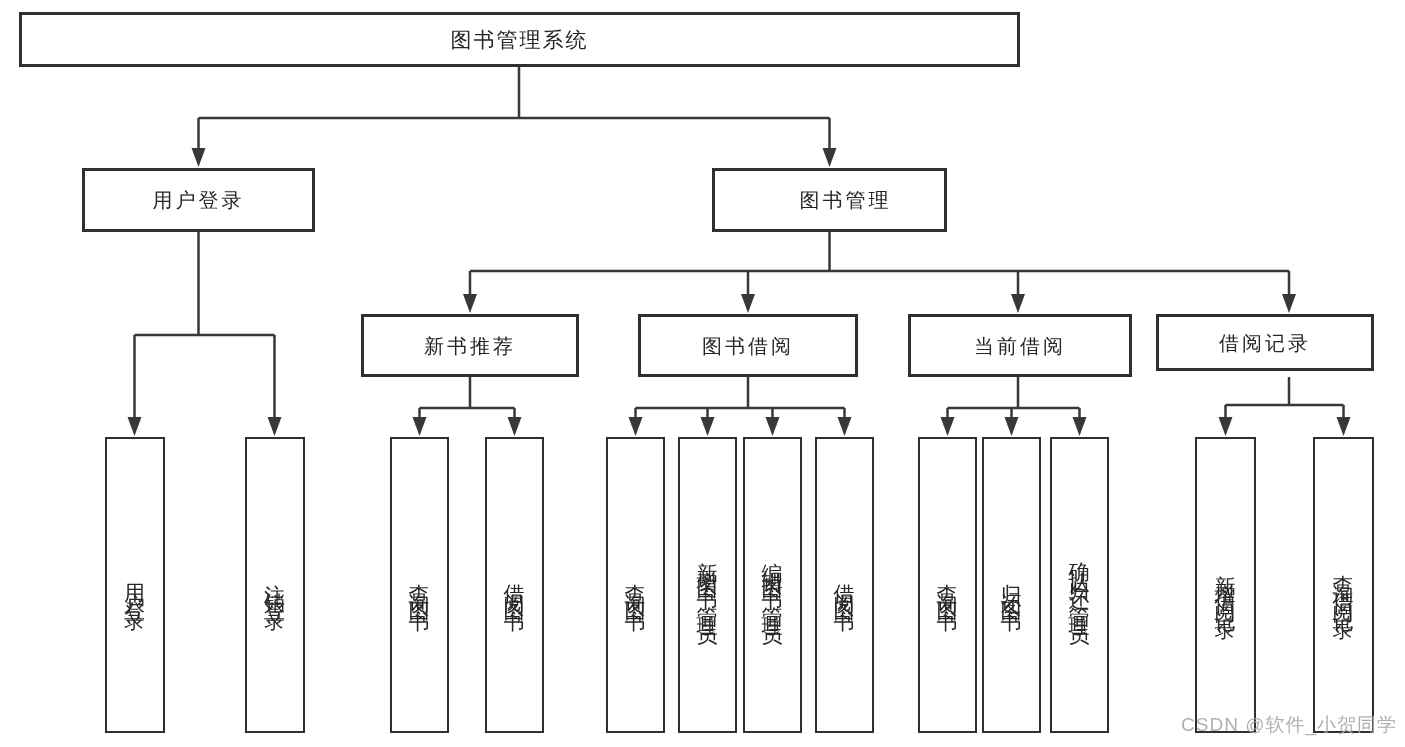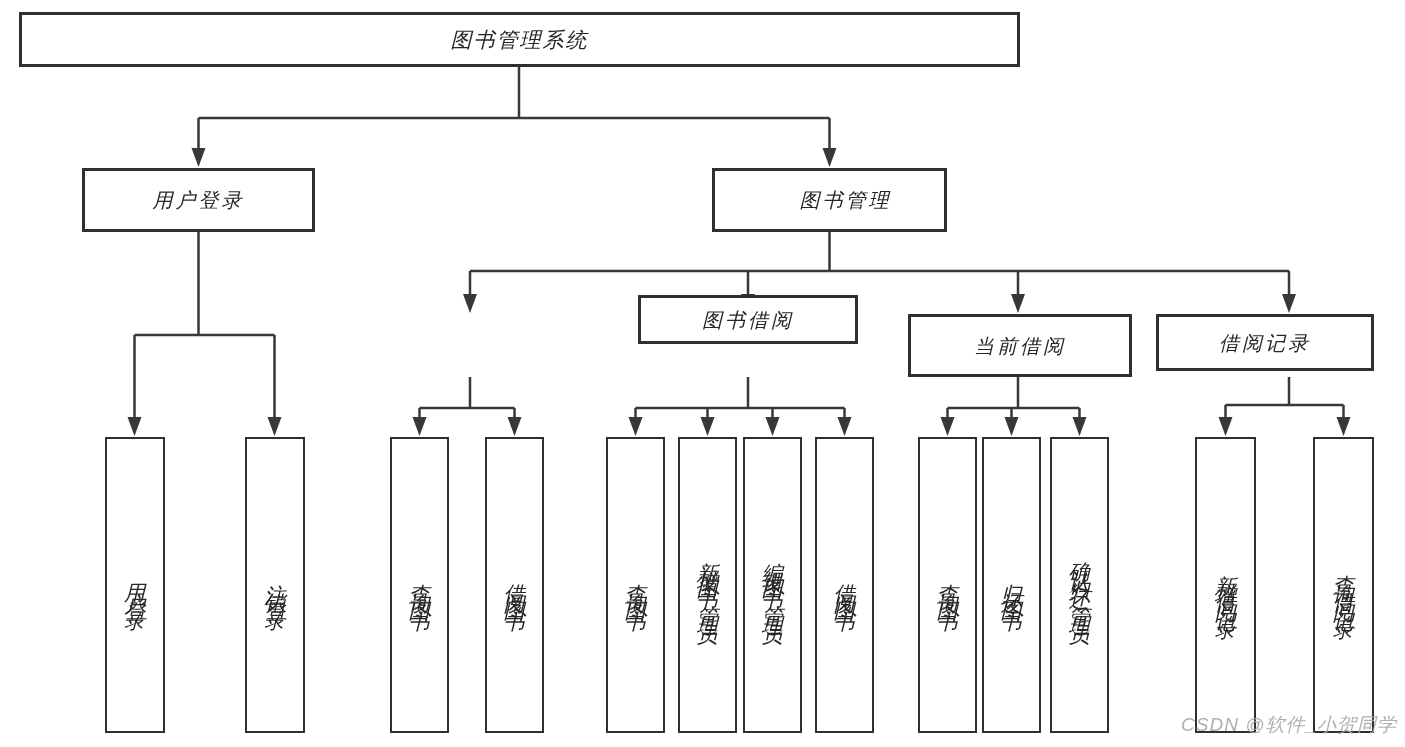--- a/index.html
+++ b/index.html
@@ -4,21 +4,21 @@
 <style>
   :root{
     --line:#383838; --border:#2f2f2f; --text:#262626;
     --watermark:#a9a9a9; --background:#ffffff;
   }
   html,body{margin:0;padding:0;}
   body{
     width:1405px;height:747px;background:var(--background);
     font-family:"Liberation Sans",sans-serif;overflow:hidden;
   }
-  .canvas{position:relative;width:1405px;height:747px;background:var(--background);font-style:italic;}
+  .canvas{position:relative;width:1405px;height:747px;background:var(--background);}
   .connector{position:absolute;left:0;top:0;width:1405px;height:747px;pointer-events:none;}
   .connector path{stroke:var(--line);stroke-width:2.5;fill:none;}
   .connector polygon{fill:var(--line);stroke:none;}
   .box{
     position:absolute;box-sizing:border-box;background:var(--background);
     border:3px solid var(--border);color:var(--text);
     display:flex;align-items:center;justify-content:center;
     text-align:center;line-height:1.2;
   }
   .h-box{font-size:20px;letter-spacing:3px;}
@@ -73,21 +73,22 @@
     <path d="M1289 377 V405 M1225.5 405 H1343.5 M1225.5 405 V420 M1343.5 405 V420"></path>
     <polygon points="1218.5,417 1232.5,417 1225.5,436"></polygon>
     <polygon points="1336.5,417 1350.5,417 1343.5,436"></polygon>
   </svg>
 
   <div class="box root-box" style="left:19px;top:12px;width:1001px;height:55px;">图书管理系统</div>
 
   <div class="box h-box" style="left:82px;top:168px;width:233px;height:64px;">用户登录</div>
   <div class="box h-box" style="left:712px;top:168px;width:235px;height:64px;padding-left:32px;">图书管理</div>
 
-  <div class="box h-box" style="left:638px;top:295px;width:220px;height:49px;">图书借阅</div>
+  <div class="box h-box" style="left:361px;top:314px;width:218px;height:63px;">新书推荐</div>
+  <div class="box h-box" style="left:638px;top:314px;width:220px;height:63px;">图书借阅</div>
   <div class="box h-box" style="left:908px;top:314px;width:224px;height:63px;">当前借阅</div>
   <div class="box h-box" style="left:1156px;top:314px;width:218px;height:57px;">借阅记录</div>
 
   <div class="box leaf" style="left:105px;top:437px;width:60px;height:296px;">用户登录</div>
   <div class="box leaf" style="left:245px;top:437px;width:60px;height:296px;">注销登录</div>
 
   <div class="box leaf" style="left:390px;top:437px;width:59px;height:296px;">查询图书</div>
   <div class="box leaf" style="left:485px;top:437px;width:59px;height:296px;">借阅图书</div>
 
   <div class="box leaf" style="left:606px;top:437px;width:59px;height:296px;">查询图书</div>

